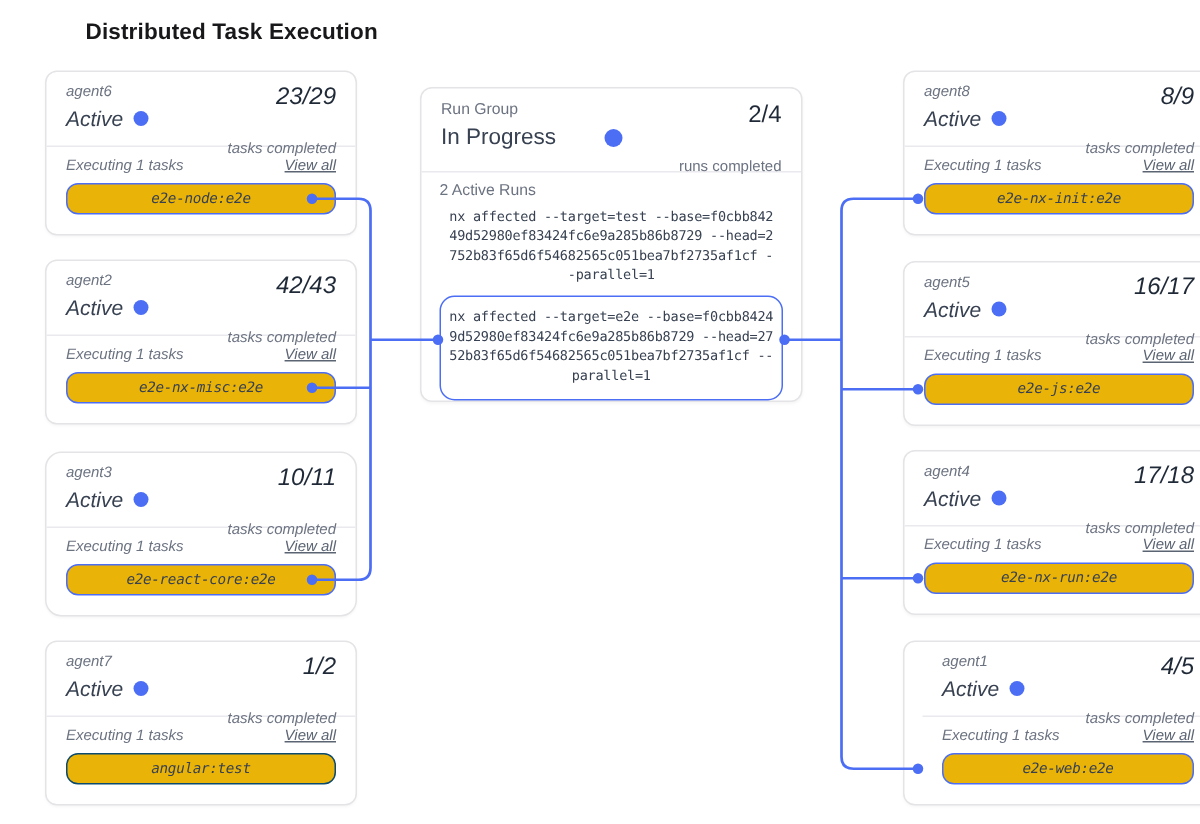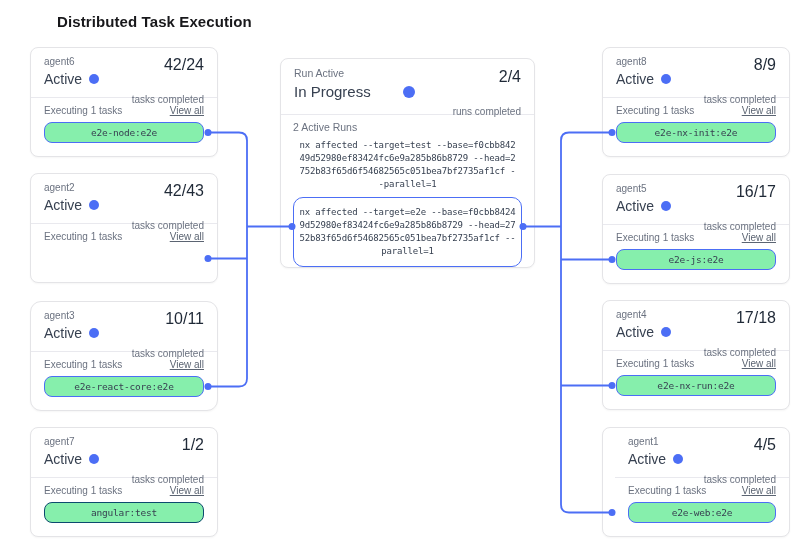--- a/index.html
+++ b/index.html
@@ -19,21 +19,21 @@
   }
   
   .card {
     position:absolute;
     background:#fff;
     border:1px solid #e4e4e7;
     border-radius:8px;
     box-shadow:0 1px 2px rgba(0,0,0,0.04);
     z-index:1;
   }
-  .agent-card { width:188px; height:110px; }
+  .agent-card { width:208px; height:110px;font-style:italic; }
   .card-header {
     height:50px;
     padding:8px 13px 0 13px;
     border-bottom:1px solid #e9e9ee;
     display:flex; justify-content:space-between;
   }
   .center-card .card-header { height:56px; padding-top:9px; }
   .hdr-left  { text-align:left; }
   .hdr-right { text-align:right; }
   .muted-sm  { font-size:10px; color:#6b7280; line-height:11px; }
@@ -58,21 +58,21 @@
   }
   .view-all {
     color:#5b6472; text-decoration:underline; cursor:pointer; font-size:10px;
   }
   .task-chip {
     margin-top:5px; height:21px;
     display:flex; align-items:center; justify-content:center;
     border:1.5px solid #4c6ef5; border-radius:8px;
     font-family:"DejaVu Sans Mono", monospace;
     font-size:9.5px; letter-spacing:-0.2px; color:#374151;
-    background:#86efac; cursor:pointer;
+    background:#eab308; cursor:pointer;
   }
   .task-chip.plain { border:1px solid #0c4a6e; }
   
   .active-runs { font-size:10.5px; color:#6b7280; line-height:13px; }
   .cmd {
     font-family:"DejaVu Sans Mono", monospace;
     font-size:9px; letter-spacing:-0.15px; line-height:13px;
     color:#374151;
     text-align:center;
     word-break:break-all;
@@ -99,21 +99,21 @@
 <div class="card agent-card" style="left:30px; top:47px;">
   <div class="card-header">
     <div class="hdr-left">
       <div class="muted-sm">agent6</div>
       <div class="status-line">
           <span>Active</span>
           <span class="status-dot"></span>
         </div>
     </div>
     <div class="hdr-right">
-      <div class="progress-num">42/24</div>
+      <div class="progress-num">23/29</div>
       <div class="progress-cap">tasks completed</div>
     </div>
   </div>
   <div class="card-body">
     <div class="body-row">
       <span>Executing 1 tasks</span>
       <a class="view-all">View all</a>
     </div>
     <div class="task-chip">e2e-node:e2e</div>
   </div>
@@ -131,20 +131,21 @@
     <div class="hdr-right">
       <div class="progress-num">42/43</div>
       <div class="progress-cap">tasks completed</div>
     </div>
   </div>
   <div class="card-body">
     <div class="body-row">
       <span>Executing 1 tasks</span>
       <a class="view-all">View all</a>
     </div>
+    <div class="task-chip">e2e-nx-misc:e2e</div>
   </div>
 </div>
 
 <div class="card agent-card" style="left:30px; top:301px;border-radius:11px;">
   <div class="card-header">
     <div class="hdr-left">
       <div class="muted-sm">agent3</div>
       <div class="status-line">
           <span>Active</span>
           <span class="status-dot"></span>
@@ -183,21 +184,21 @@
       <span>Executing 1 tasks</span>
       <a class="view-all">View all</a>
     </div>
     <div class="task-chip plain">angular:test</div>
   </div>
 </div>
 
 <div class="card center-card" style="left:280px; top:58px; width:255px; height:210px;">
   <div class="card-header">
     <div class="hdr-left">
-      <div class="muted-sm" style="font-size:10.5px;">Run Active</div>
+      <div class="muted-sm" style="font-size:10.5px;">Run Group</div>
       <div class="status-line">
           <span>In Progress</span>
           <span class="status-dot"></span>
         </div>
     </div>
     <div class="hdr-right">
       <div class="progress-num">2/4</div>
       <div class="progress-cap">runs completed</div>
     </div>
   </div>

